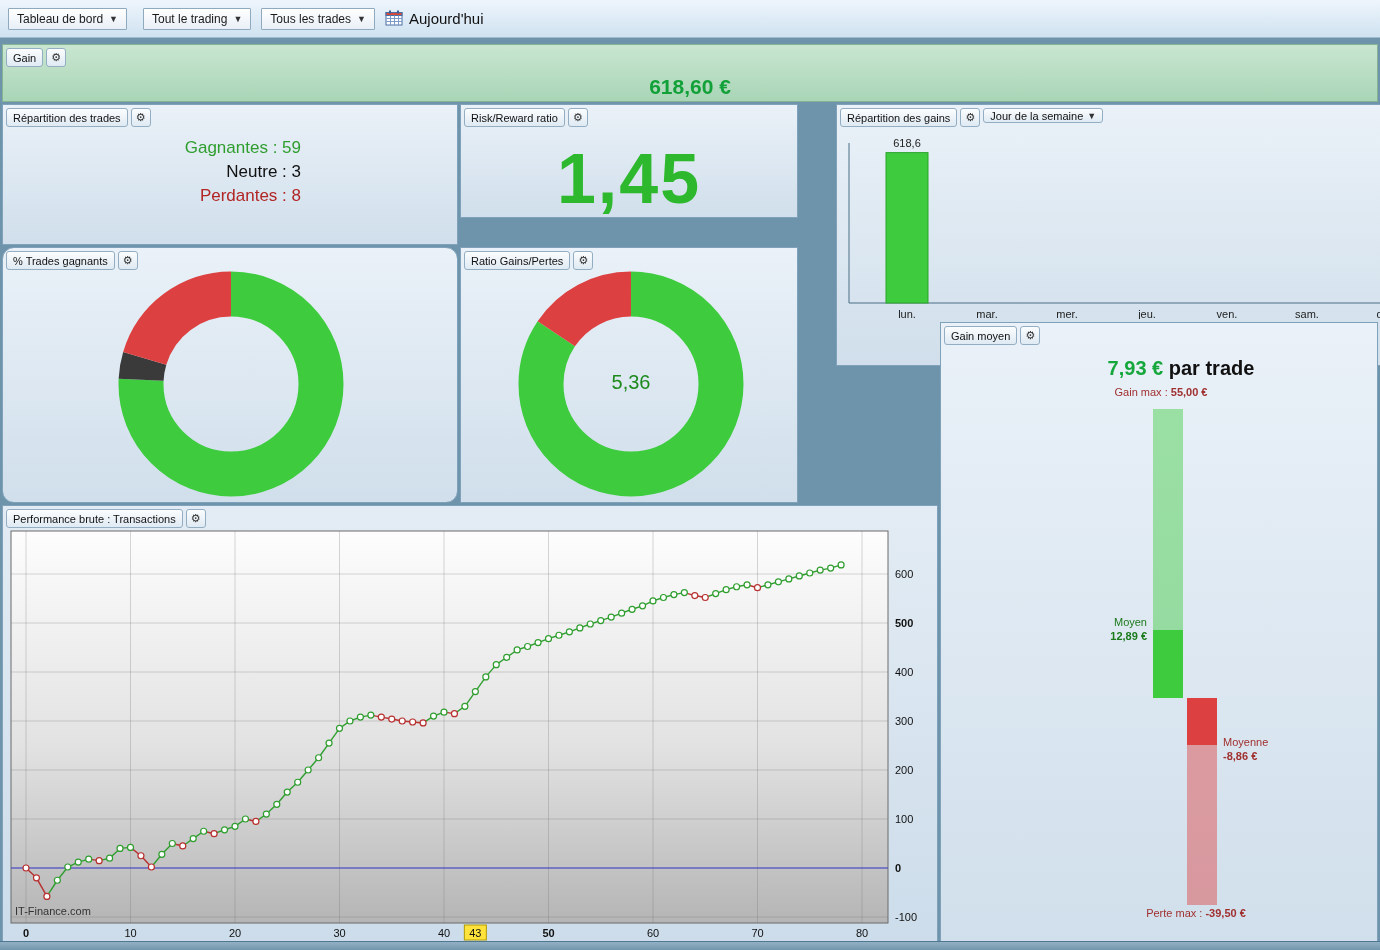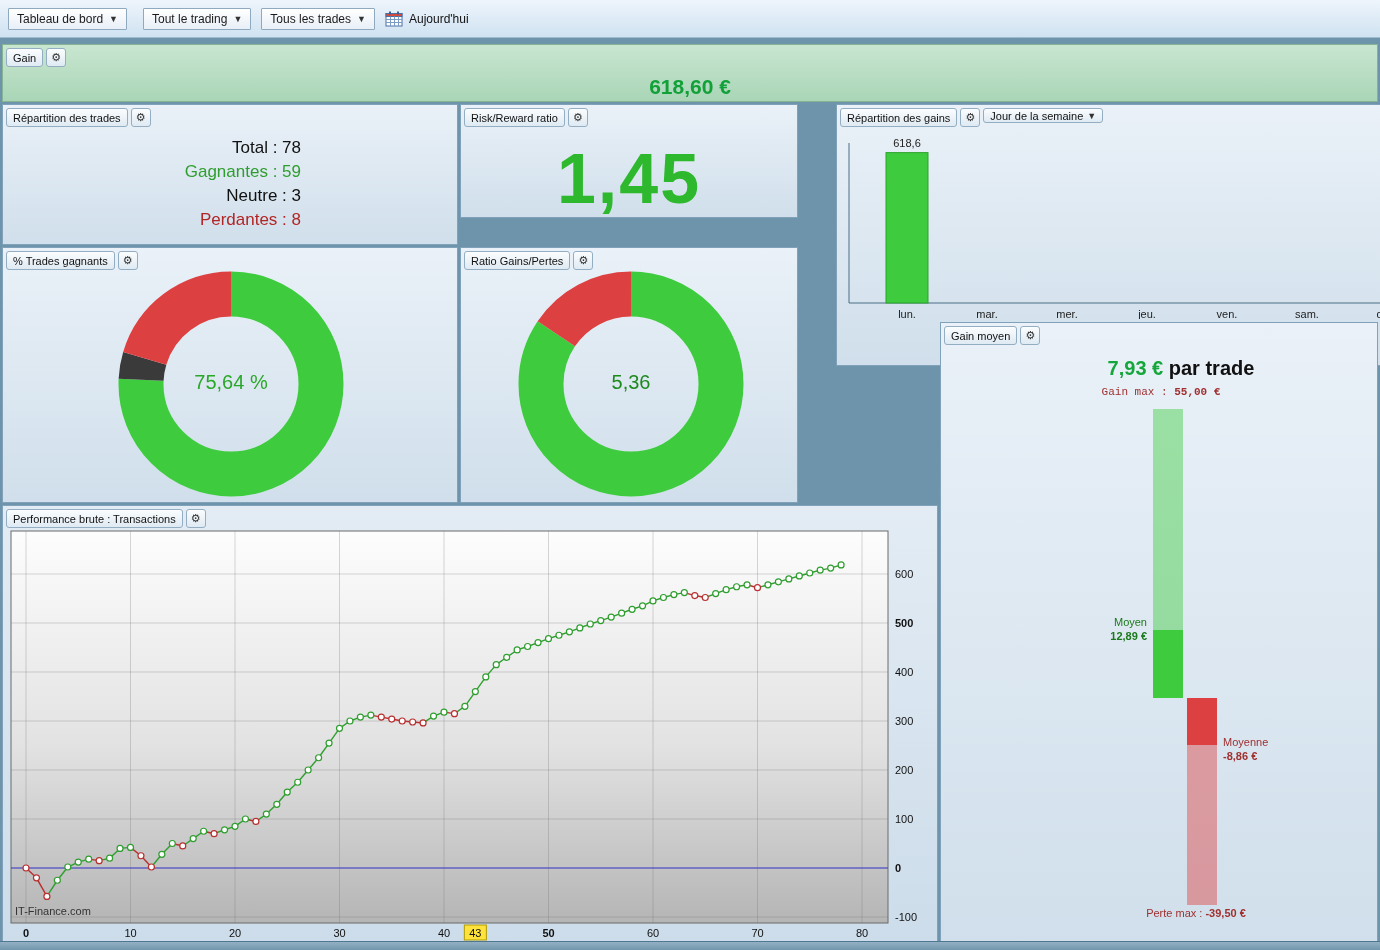--- a/index.html
+++ b/index.html
@@ -9,21 +9,21 @@
   button{font-family:"Liberation Sans",sans-serif;cursor:pointer;}
 
   
   .toolbar{position:absolute;left:0;top:0;width:1380px;height:38px;box-sizing:border-box;
            background:linear-gradient(#eef5fc,#cfe2f1);border-bottom:1px solid #9fb9cd;
            display:flex;align-items:center;padding:0 8px;gap:10px;}
   .tbtn{font-size:12px;color:#1a1a1a;background:linear-gradient(#ffffff,#e8eff7);
         border:1px solid #8fa9bf;border-radius:1px;padding:3px 8px;
         display:inline-flex;align-items:center;gap:6px;}
   .caret{font-size:9px;color:#333;}
-  .datectl{display:inline-flex;align-items:center;gap:6px;font-size:12px;color:#111;}
+  .datectl{display:inline-flex;gap:6px;font-size:15px;color:#111;}
 
   
   .panel{position:absolute;box-sizing:border-box;border:1px solid #7fa2ba;
          background:linear-gradient(180deg,#eaf1f8 0%,#d0dfeb 100%);}
   .tag-row{position:absolute;top:3px;left:3px;display:flex;gap:3px;z-index:6;align-items:flex-start;}
   .tag{display:inline-flex;align-items:center;gap:4px;background:linear-gradient(#fbfdfe,#dfeaf3);
        border:1px solid #93aec3;border-radius:3px;font-size:11px;color:#111;padding:1px 6px;height:15px;}
   .tool{width:20px;height:19px;padding:0;font-size:11px;line-height:15px;color:#333;
         background:linear-gradient(#fbfdfe,#dfeaf3);border:1px solid #93aec3;border-radius:3px;}
 
@@ -41,34 +41,34 @@
 
   
   .rr-panel{left:460px;top:104px;width:338px;height:114px;}
   .rr-value{position:absolute;top:36px;left:0;width:100%;text-align:center;
             font-size:70px;line-height:76px;font-weight:bold;color:#2eb82e;letter-spacing:2px;}
 
   
   .day-panel{left:836px;top:104px;width:578px;height:262px;}
 
   
-  .pct-panel{left:2px;top:247px;width:456px;height:256px;}
+  .pct-panel{left:2px;top:247px;width:456px;height:256px;border-radius:12px;}
   .ratio-panel{left:460px;top:247px;width:338px;height:256px;}
   .donut-label{position:absolute;font-size:20px;text-align:center;width:230px;}
   .pct-label{left:113px;top:123px;color:#2aa82a;}
   .ratio-label{left:55px;top:123px;color:#1e8a1e;}
 
   
   .gm-panel{left:940px;top:322px;width:438px;height:628px;padding-left:12px;}
   .gm-title{position:absolute;top:34px;left:0;width:100%;text-align:center;
             font-size:20px;font-weight:bold;color:#111;transform:translateX(22px);}
   .gm-title .t-green{color:#16a73c;}
   .wf-area{position:absolute;left:0;top:0;width:100%;height:100%;}
   .wf-label{position:absolute;font-size:11px;line-height:14px;}
-  .lab-gainmax{left:115px;top:62px;width:210px;text-align:center;color:#a03030;font-family:Liberation Mono, monospace;}
+  .lab-gainmax{left:115px;top:62px;width:210px;text-align:center;color:#a03030;}
   .lab-moyen{left:110px;top:292px;width:96px;text-align:right;color:#1c7a1c;}
   .lab-moyenne{left:282px;top:412px;width:110px;text-align:left;color:#a03030;}
   .lab-pertemax{left:140px;top:583px;width:230px;text-align:center;color:#a03030;}
   .wf-label b{font-weight:bold;}
 
   
   .eq-panel{left:2px;top:505px;width:936px;height:445px;background:linear-gradient(180deg,#e3ecf4,#ccdcea);}
 
   .cutoff-strip{position:absolute;left:0;top:941px;width:1380px;height:9px;
                 background:linear-gradient(#93b0c4,#6e94ab);border-top:1px solid #4f7890;}
@@ -114,21 +114,20 @@
     </div>
     <div class="gain-value">618,60 €</div>
   </div>
 
   <div class="panel stats-panel">
     <div class="tag-row">
       <span class="tag">Répartition des trades</span>
       <button class="tool"><span>⚙</span></button>
     </div>
     <div class="stats-block">
-      <div>Total : 78</div>
       <div class="c-green">Gagnantes : 59</div>
       <div>Neutre : 3</div>
       <div class="c-red">Perdantes : 8</div>
     </div>
   </div>
 
   <div class="panel rr-panel">
     <div class="tag-row">
       <span class="tag">Risk/Reward ratio</span>
       <button class="tool"><span>⚙</span></button>
@@ -163,21 +162,20 @@
   <div class="panel pct-panel">
     <div class="tag-row">
       <span class="tag">% Trades gagnants</span>
       <button class="tool"><span>⚙</span></button>
     </div>
     <svg id="donutA" width="230" height="230" style="position:absolute;left:113px;top:21px">
         <circle cx="115" cy="115" r="90" fill="none" stroke="#3ecc3e" stroke-width="45" stroke-dasharray="427.7341229715575 565.4866776461628" stroke-dashoffset="0" transform="rotate(-90 115 115)"></circle>
         <circle cx="115" cy="115" r="90" fill="none" stroke="#3a3a3a" stroke-width="45" stroke-dasharray="21.771237089377266 565.4866776461628" stroke-dashoffset="-427.7341229715575" transform="rotate(-90 115 115)"></circle>
         <circle cx="115" cy="115" r="90" fill="none" stroke="#dd4040" stroke-width="45" stroke-dasharray="115.98131758522798 565.4866776461628" stroke-dashoffset="-449.5053600609348" transform="rotate(-90 115 115)"></circle>
       </svg>
-    <div class="donut-label pct-label">75,64 %</div>
   </div>
 
   <div class="panel ratio-panel">
     <div class="tag-row">
       <span class="tag">Ratio Gains/Pertes</span>
       <button class="tool"><span>⚙</span></button>
     </div>
     <svg id="donutB" width="230" height="230" style="position:absolute;left:55px;top:21px">
         <circle cx="115" cy="115" r="90" fill="none" stroke="#3ecc3e" stroke-width="45" stroke-dasharray="476.592171920186 565.4866776461628" stroke-dashoffset="0" transform="rotate(-90 115 115)"></circle>
         <circle cx="115" cy="115" r="90" fill="none" stroke="#dd4040" stroke-width="45" stroke-dasharray="88.89450572597679 565.4866776461628" stroke-dashoffset="-476.592171920186" transform="rotate(-90 115 115)"></circle>

